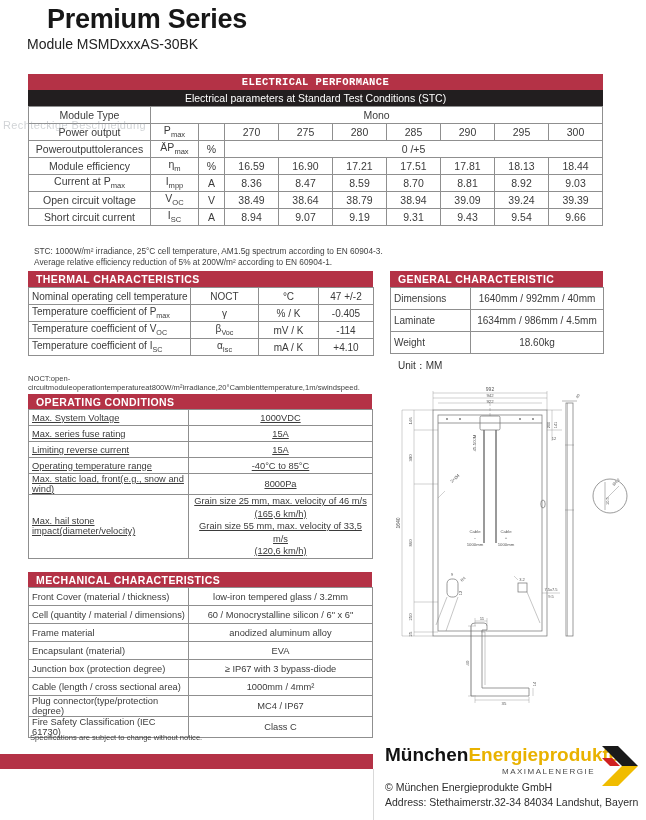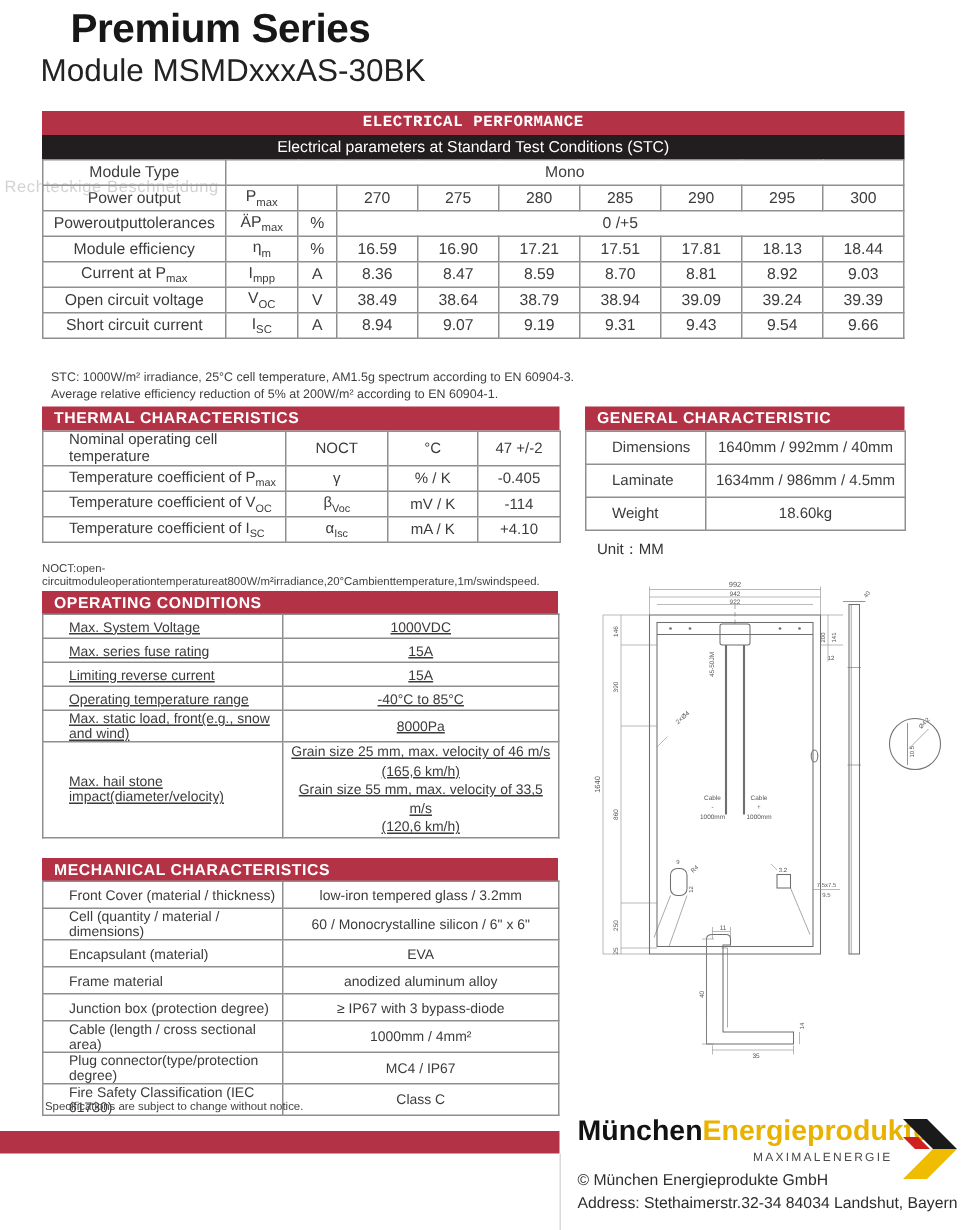--- a/index.html
+++ b/index.html
@@ -1,36 +1,36 @@
 <!DOCTYPE html>
 <html><head>
 <meta charset="utf-8">
 <style>
   html,body{margin:0;padding:0;}
   body{width:646px;height:820px;background:#ffffff;position:relative;overflow:hidden;
        font-family:"Liberation Sans",sans-serif;color:#3b3b3b;}
   .abs{position:absolute;}
   
   .title{left:27px;top:4px;font-size:27px;font-weight:bold;color:#171717;letter-spacing:-0.3px;margin-left:20px;}
-  .subtitle{left:27px;top:36px;font-size:21px;font-weight:400;color:#222;}
+  .subtitle{left:27px;top:36px;font-size:14px;font-weight:400;color:#222;}
   
   .banner{background:#b43246;color:#fff;font-size:10.5px;font-weight:bold;letter-spacing:.4px;
           height:16px;line-height:16px;}
   .banner.center{text-align:center;}
   .banner.left{text-align:left;padding-left:8px;box-sizing:border-box;}
   .blackbanner{background:#221e1f;color:#fff;font-size:10.5px;text-align:center;
           height:16px;line-height:16px;}
   
   table{border-collapse:collapse;table-layout:fixed;}
   td{border:1px solid #8f8f8f;font-size:10.5px;text-align:center;vertical-align:middle;
      padding:0 2px;overflow:hidden;color:#3b3b3b;}
   sub{font-size:72%;}
   .etable td{height:16px;}
   .lblc{text-align:center;}
-  .lbll{text-align:left;padding-left:17px;}
+  .lbll{text-align:left;padding-left:3px;}
   .ttable td{height:16px;font-size:10px;}
   .gtable td{height:21px;font-size:10px;}
   .otable td,.mtable td{font-size:9.3px;}
   .otable td{height:15px;}
   .otable .tall{height:60px;white-space:pre-line;line-height:1.35;}
   .mtable td{height:17px;}
   .fnote{font-size:8.3px;color:#3f3f3f;line-height:1.35;}
   .tinynote{font-size:7.6px;color:#3f3f3f;}
   .unitnote{font-size:10px;color:#333;}
   .watermark{color:#9aa0a6;opacity:.45;font-size:11px;letter-spacing:.4px;z-index:4;pointer-events:none;}
@@ -258,26 +258,26 @@
   <tbody>
         <tr>
     <td class="lbll">Front Cover (material / thickness)</td>
     <td>low-iron tempered glass / 3.2mm</td>
   </tr>
   <tr>
     <td class="lbll">Cell (quantity / material / dimensions)</td>
     <td>60 / Monocrystalline silicon / 6" x 6"</td>
   </tr>
   <tr>
+    <td class="lbll">Frame material</td>
+    <td>anodized aluminum alloy</td>
+  </tr>
+  <tr>
     <td class="lbll">Encapsulant (material)</td>
     <td>EVA</td>
-  </tr>
-  <tr>
-    <td class="lbll">Frame material</td>
-    <td>anodized aluminum alloy</td>
   </tr>
   <tr>
     <td class="lbll">Junction box (protection degree)</td>
     <td>≥ IP67 with 3 bypass-diode</td>
   </tr>
   <tr>
     <td class="lbll">Cable (length / cross sectional area)</td>
     <td>1000mm / 4mm²</td>
   </tr>
   <tr>

